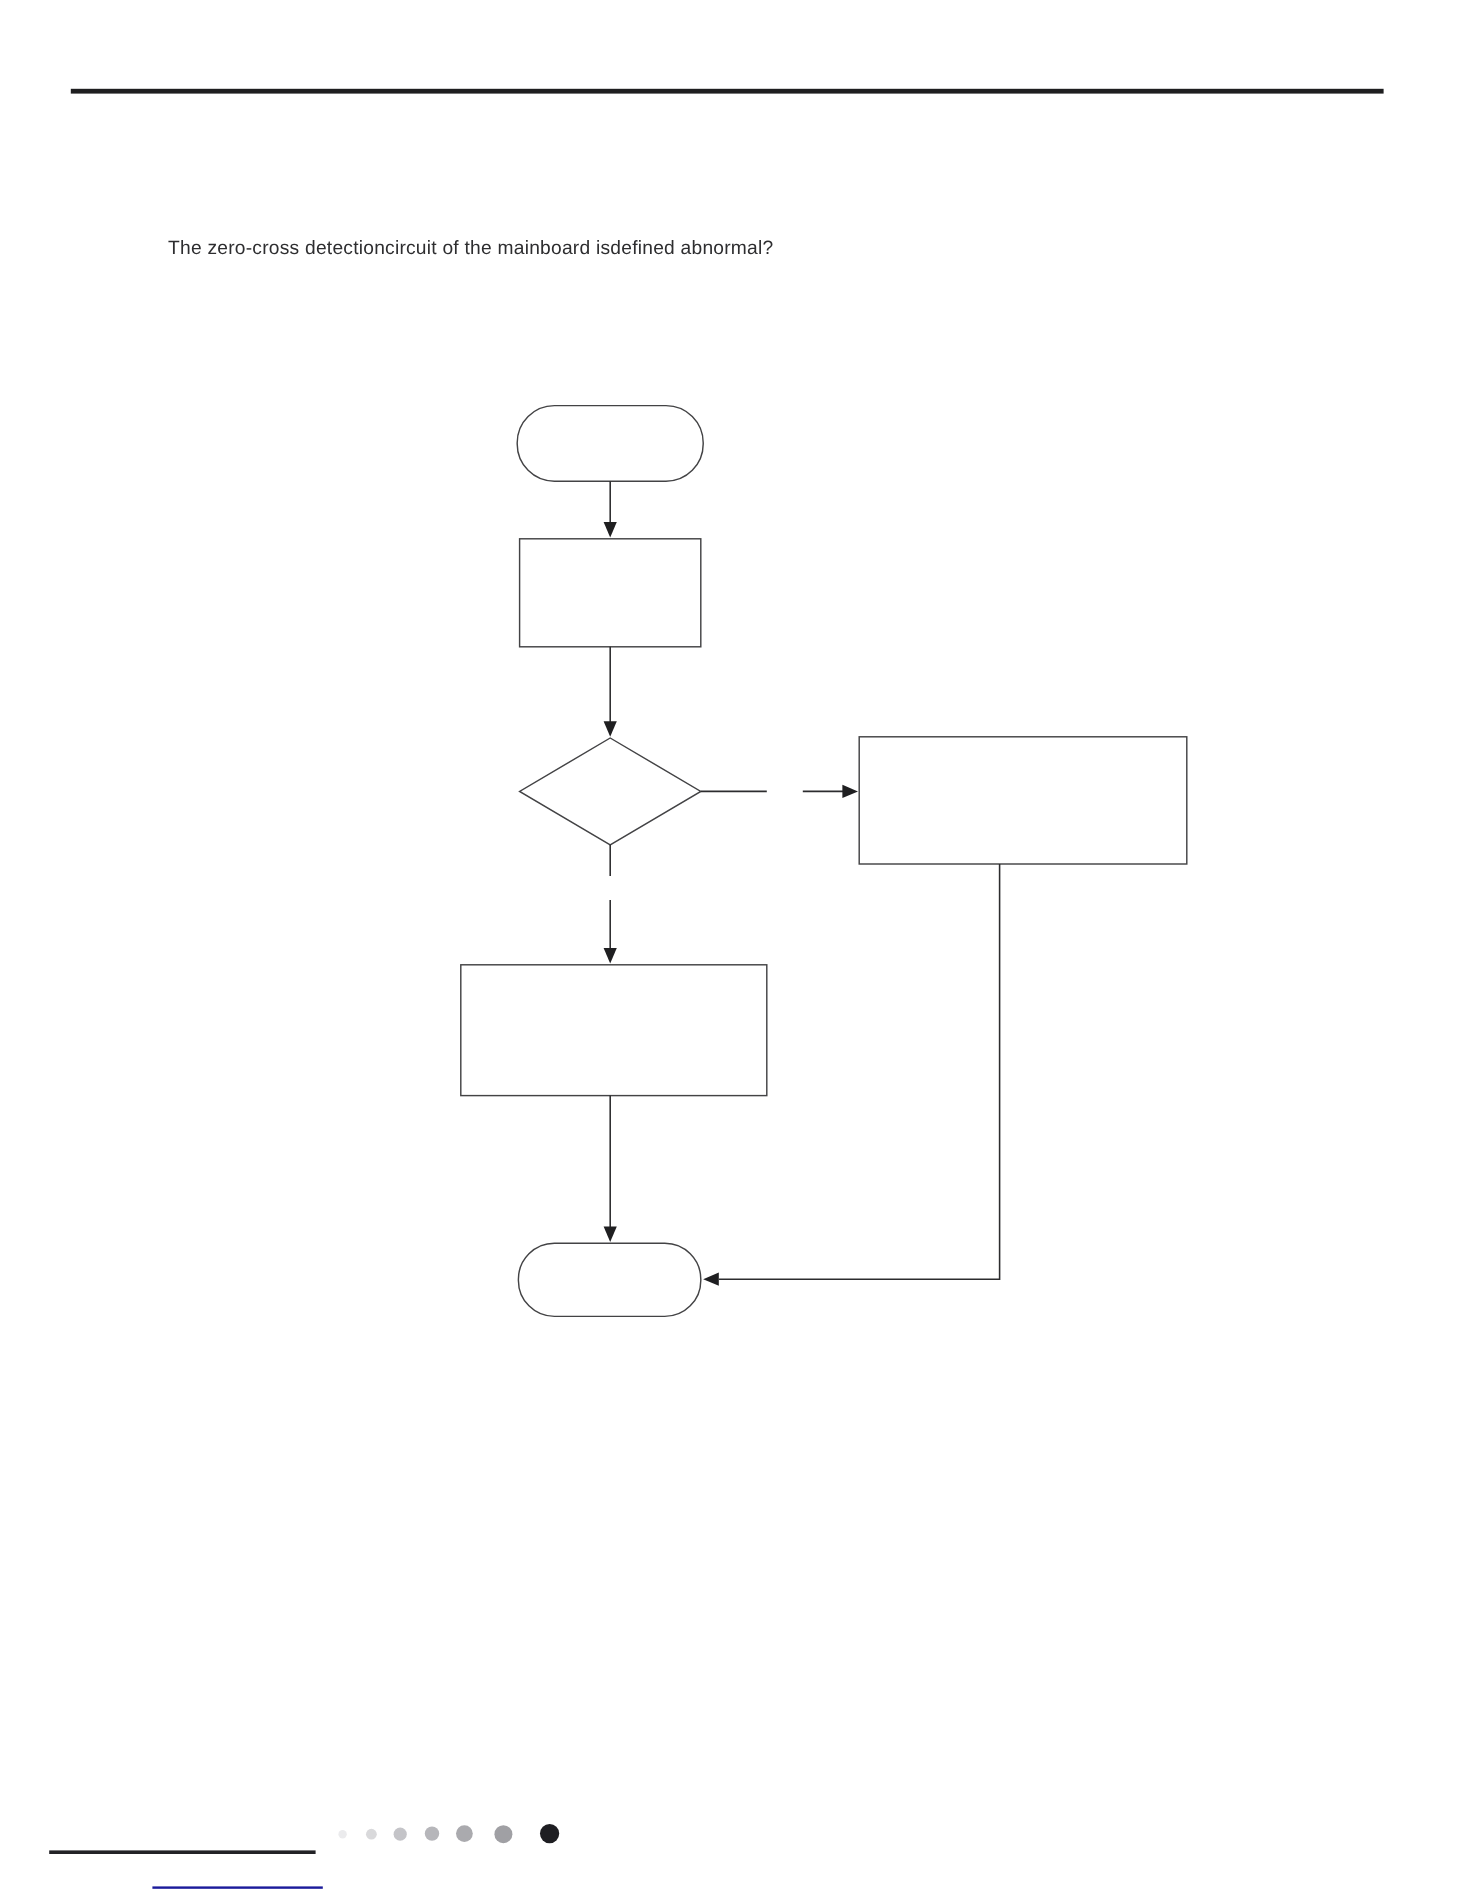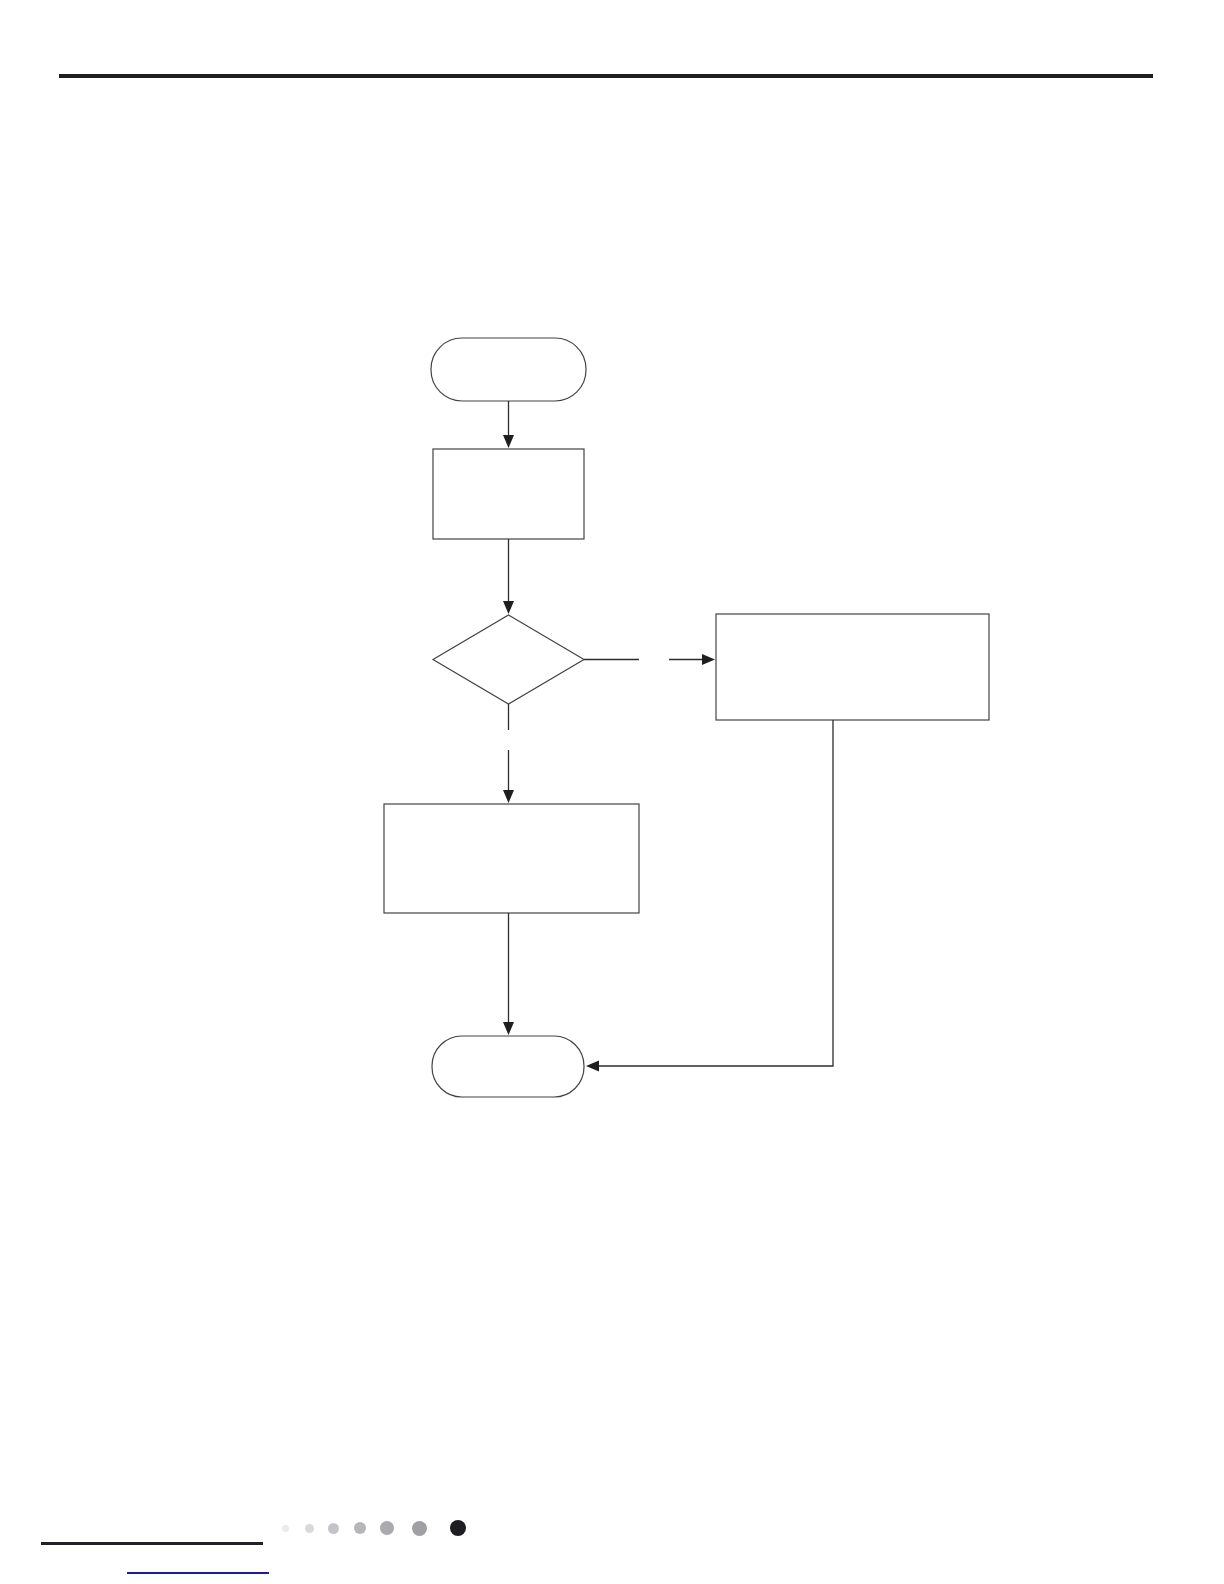--- a/index.html
+++ b/index.html
@@ -69,20 +69,21 @@
     background: #1b1b9b;
   }
 </style>
 </head>
 <body>
 
 <div class="page">
 
   <div class="top-rule"></div>
 
+  <p class="question">The zero-cross detectioncircuit of the mainboard isdefined abnormal?</p>
 
   <svg class="flow" width="1224" height="1200" viewBox="0 0 1224 1200">
 
     <rect class="shape" x="431" y="338" width="155" height="63" rx="31" ry="31"></rect>
 
     <line class="edge" x1="508.5" y1="401" x2="508.5" y2="436"></line>
     <polygon class="head" points="508.5,448 503,435 514,435"></polygon>
 
     <rect class="shape" x="433" y="449" width="151" height="90"></rect>
 

